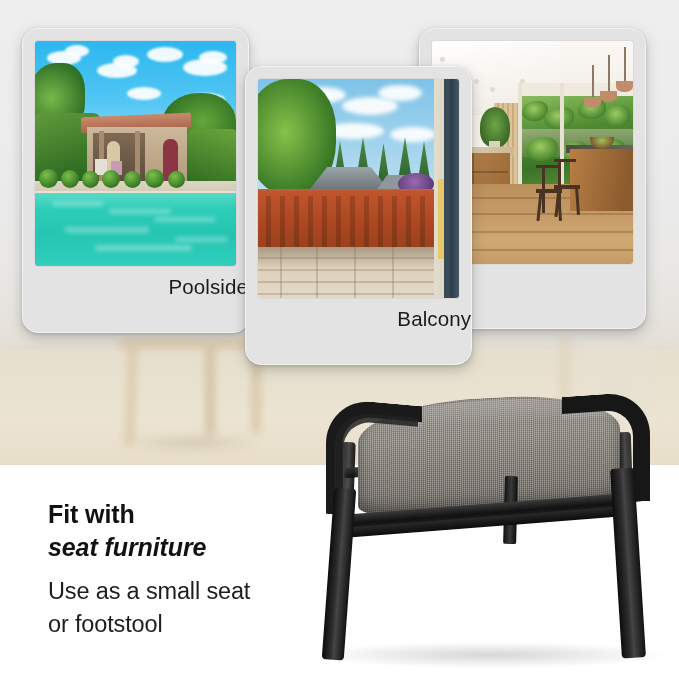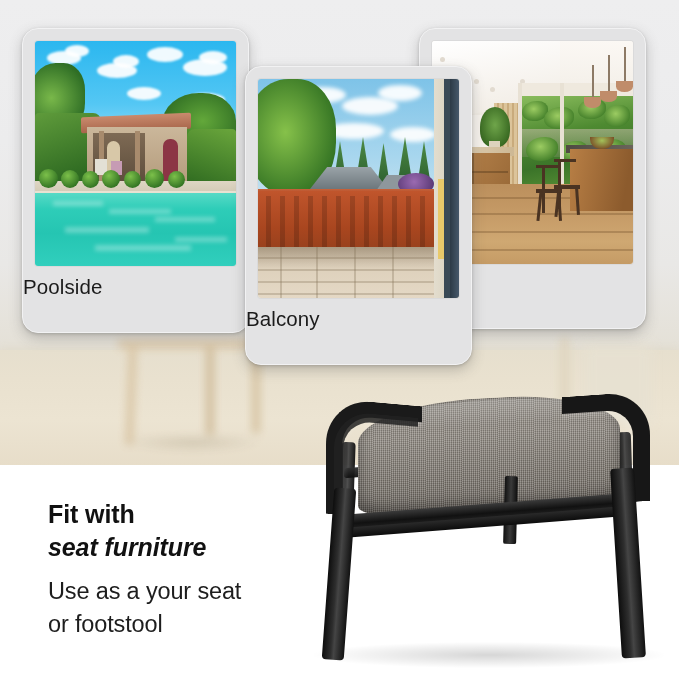--- a/index.html
+++ b/index.html
@@ -51,21 +51,21 @@
     box-shadow:0 5px 13px rgba(80,80,80,.30), 0 1px 3px rgba(60,60,60,.22);
     overflow:hidden;
   }
   .card .photo {
     position:absolute; left:12px; top:12px;
     border-radius:3px; overflow:hidden;
     box-shadow:0 0 0 1px rgba(0,0,0,.04);
   }
   .card .label {
     position:absolute; left:0; width:100%;
-    text-align:left;
+    text-align:right;
     color:#1b1b1b;
     font-size:20.5px;
     font-weight:400;
     letter-spacing:.1px;
     white-space:nowrap;
   }
 
   #card-poolside { left:22px;  top:28px;  width:227px; height:305px; z-index:4; }
   #card-poolside .photo { width:201px; height:225px; }
   #card-poolside .label { top:288px; }
@@ -402,17 +402,17 @@
     <div class="st-cross"></div>
     <div class="st-rail-f"></div>
     <div class="st-rail-f2"></div>
     <div class="st-leg fl"></div>
     <div class="st-leg fr"></div>
   </div>
 
   <div id="copy">
     <div class="h1">Fit with</div>
     <div class="h2">seat furniture</div>
-    <div class="sub">Use as a your seat</div>
+    <div class="sub">Use as a small seat</div>
     <div class="sub" style="margin-top:2px">or footstool</div>
   </div>
 
 </div>
 
 </body></html>

